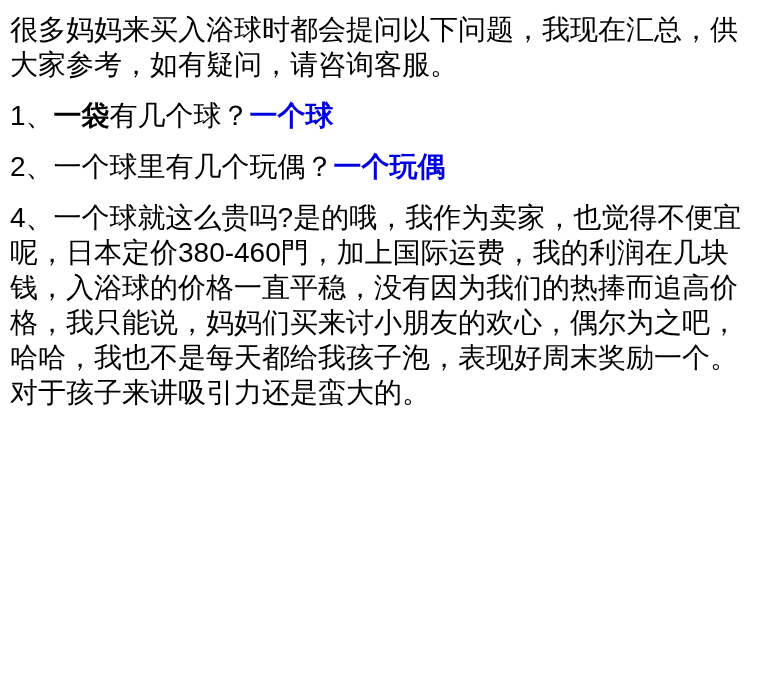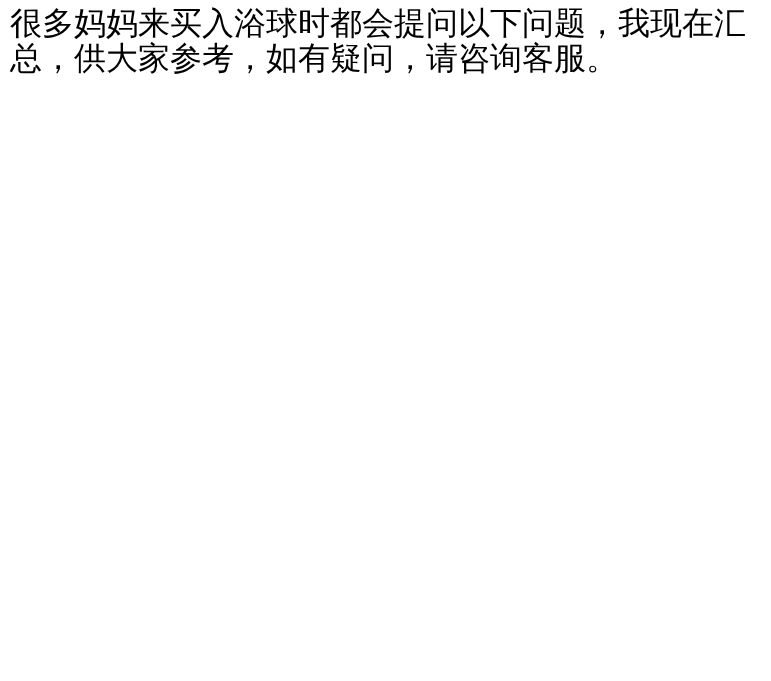--- a/index.html
+++ b/index.html
@@ -7,22 +7,22 @@
     padding: 0;
     background: #ffffff;
   }
   body {
     width: 771px;
     height: 681px;
     overflow: hidden;
     font-family: "Liberation Sans", "DejaVu Sans", sans-serif;
   }
   .doc {
-    padding: 6px 10px 0 10px;
-    font-size: 32px;
+    padding: 12px 10px 0 10px;
+    font-size: 28px;
     line-height: 35px;
     color: var(--text-color, #000000);
     letter-spacing: 0;
   }
   .para {
     margin: 0 0 16px 0;
     text-align: left;
   }
   .seg-normal {
     font-weight: 400;
@@ -36,14 +36,17 @@
     font-weight: 700;
     color: var(--accent-blue, #0101df);
   }
 </style>
 </head>
 <body style="background: rgb(255, 255, 255);">
 
 <div class="doc">
   <p class="para"><span class="seg-normal">很多妈妈来买入浴球时都会提问以下问题，我现在汇总，供大家参考，如有疑问，请咨询客服。</span></p>
   <div id="faq-list">
+      <p class="para"><span class="seg-normal">1、</span><span class="seg-bold">一袋</span><span class="seg-normal">有几个球？</span><span class="seg-bold-blue">一个球</span></p>
+      <p class="para"><span class="seg-normal">2、一个球里有几个玩偶？</span><span class="seg-bold-blue">一个玩偶</span></p>
+      <p class="para"><span class="seg-normal">4、一个球就这么贵吗?是的哦，我作为卖家，也觉得不便宜呢，日本定价380-460門，加上国际运费，我的利润在几块钱，入浴球的价格一直平稳，没有因为我们的热捧而追高价格，我只能说，妈妈们买来讨小朋友的欢心，偶尔为之吧，哈哈，我也不是每天都给我孩子泡，表现好周末奖励一个。对于孩子来讲吸引力还是蛮大的。</span></p>
     </div>
 </div>
 
 </body></html>

